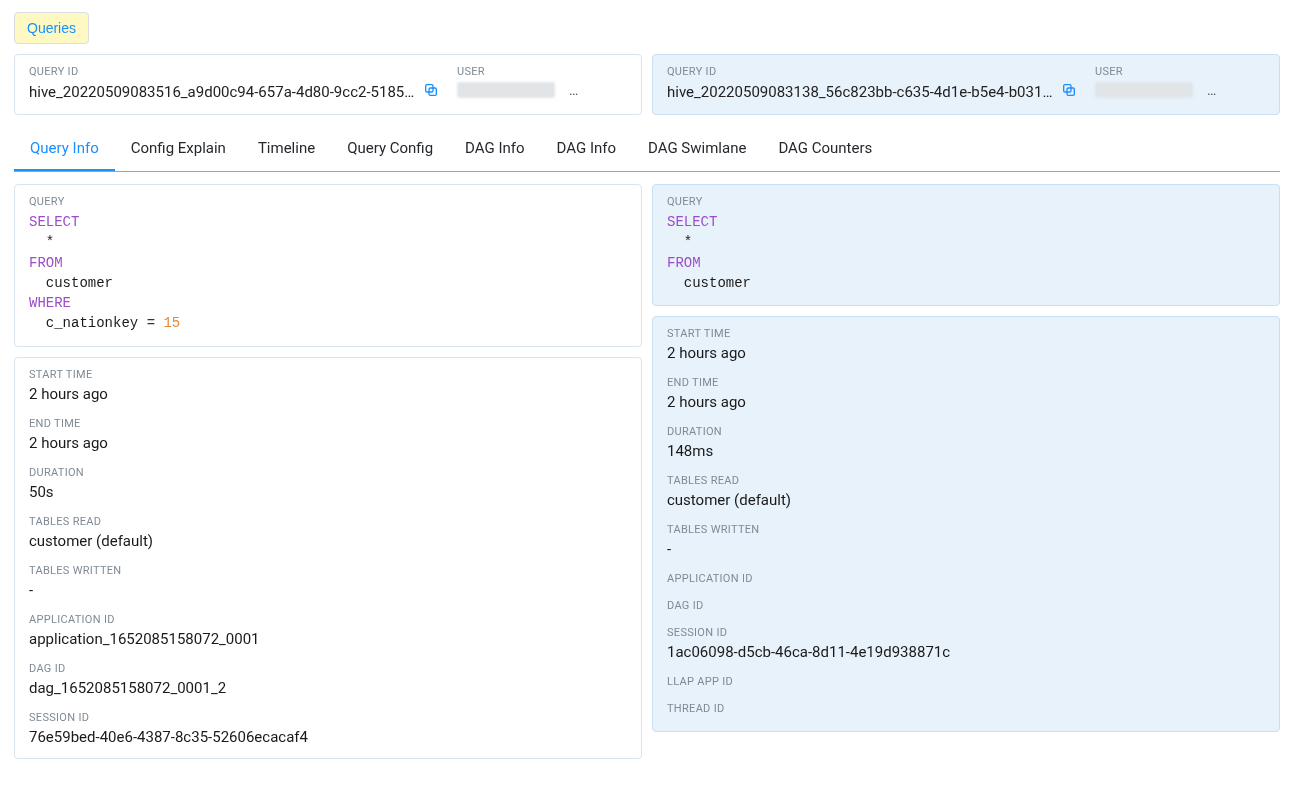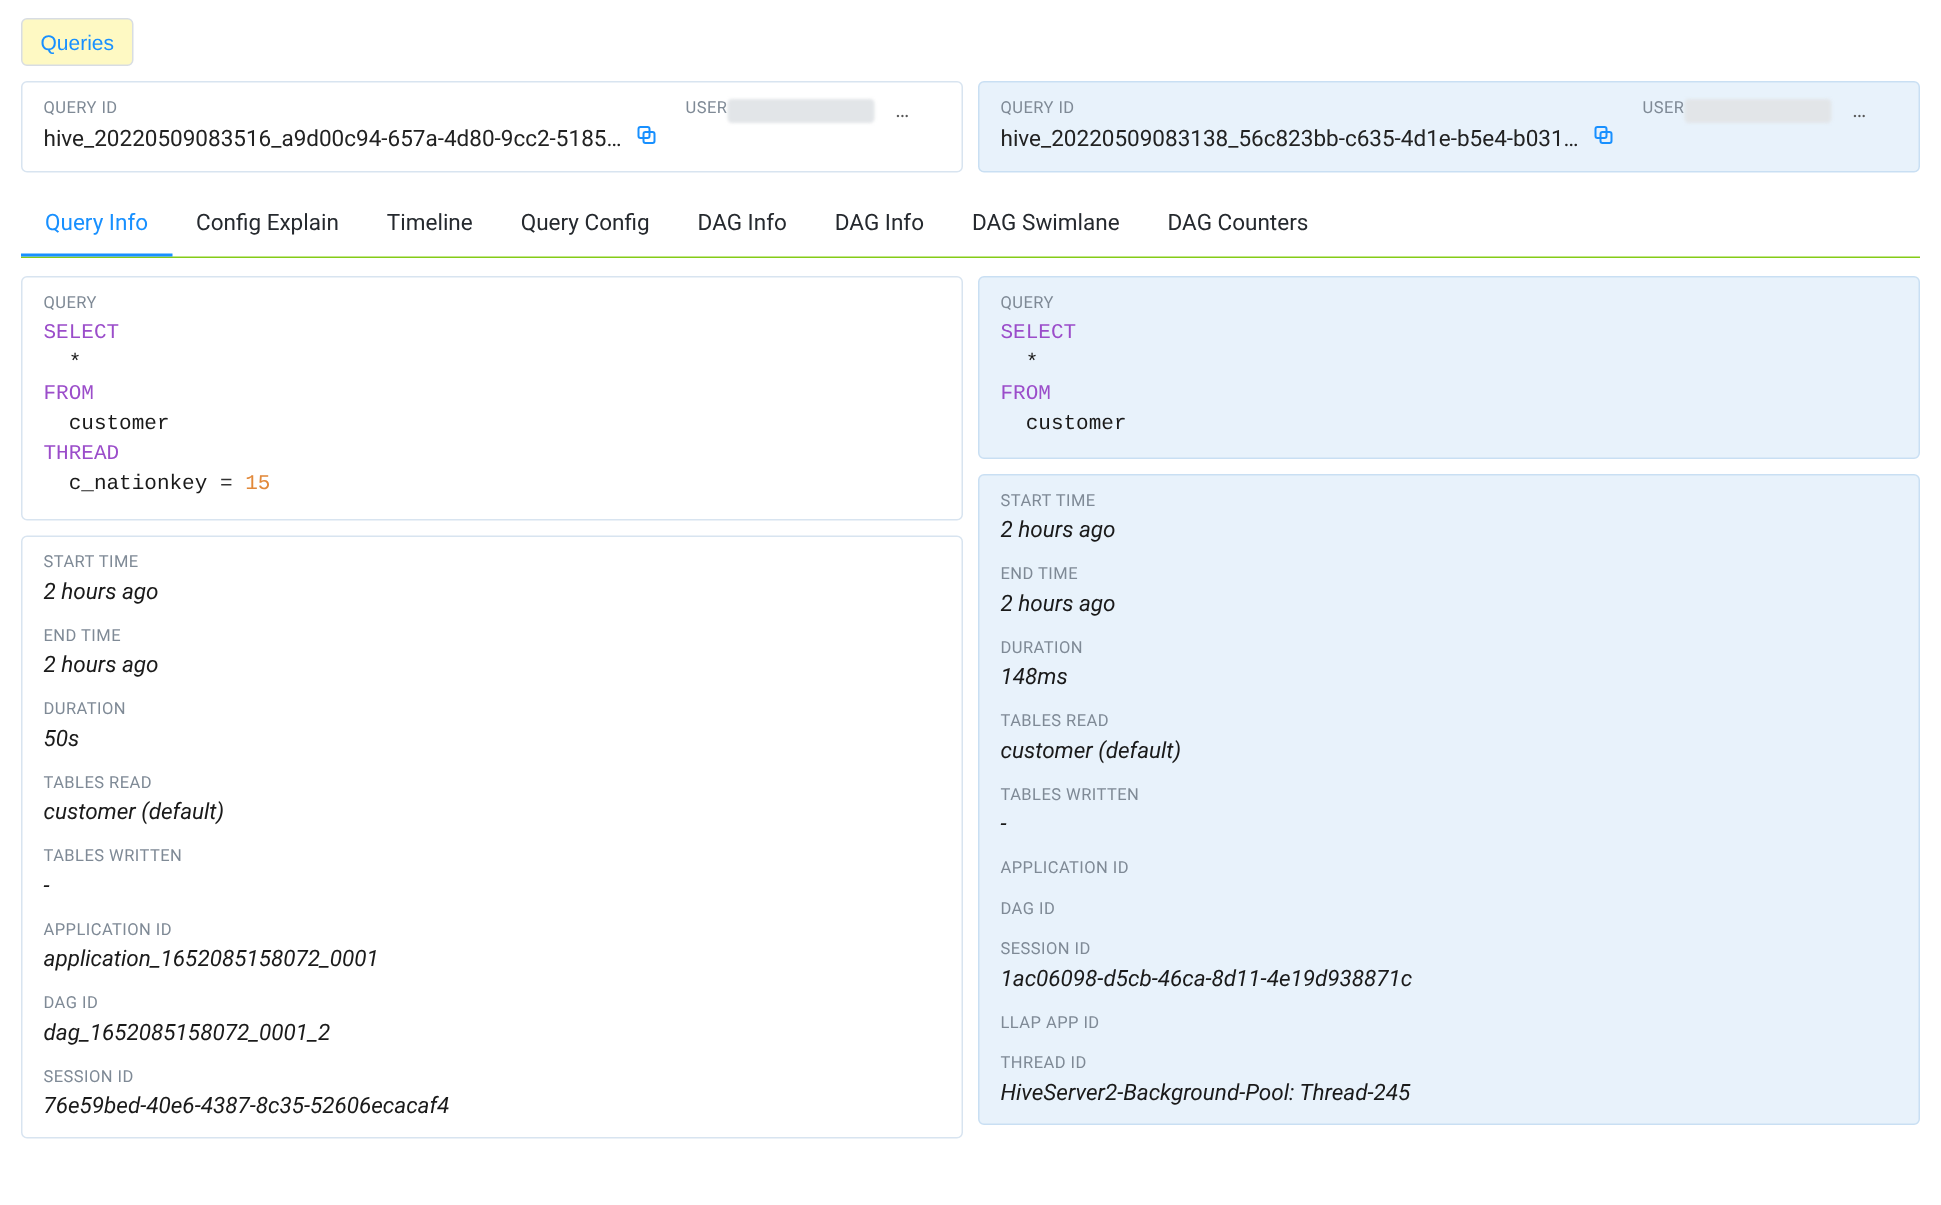--- a/index.html
+++ b/index.html
@@ -28,21 +28,21 @@
 .col { flex: 1; min-width: 0; }
 .header-card {
   border: 1px solid #d8e4f0;
   border-radius: 4px;
   padding: 10px 14px 12px 14px;
   display: flex;
   align-items: flex-start;
 }
 .header-card.blue { background: #e8f2fb; border-color: #c9dff3; }
 .header-left { flex: 1; min-width: 0; margin-right: 18px; }
-.header-right { width: 170px; flex-shrink: 0; display: flex; }
+.header-right { width: 170px; flex-shrink: 0; display: flex; flex-direction: column; }
 .label {
   font-size: 11px;
   letter-spacing: 0.3px;
   color: #7f8a96;
   text-transform: uppercase;
   margin-bottom: 4px;
 }
 .query-id-row {
   display: flex;
   align-items: center;
@@ -89,21 +89,21 @@
 .code {
   font-family: "SFMono-Regular", Consolas, "Liberation Mono", Menlo, monospace;
   font-size: 14px;
   line-height: 1.45;
   white-space: pre;
 }
 .kw-sel, .kw-from, .kw-where { color: #9b4dca; }
 .op { color: #333; }
 .num { color: #e2893a; }
 .field { margin-bottom: 14px; }
-.field .value { font-size: 15px; color: #1a1a1a; margin-top: 2px; font-style: italic; }
+.field .value { font-size: 15px; color: #1a1a1a; margin-top: 2px; }
 </style>
 </head>
 <body>
 
 
 
 <button class="queries-btn">Queries</button>
 
 <div class="compare-row">
   <div class="col">
@@ -167,21 +167,21 @@
 
 <div class="compare-row">
 
   <div class="col">
     <div class="card">
       <div class="label">QUERY</div>
       <div class="code"><span class="kw-sel">SELECT</span>
 <span>  *</span>
 <span class="kw-from">FROM</span>
 <span>  customer</span>
-<span class="kw-where">THREAD</span>
+<span class="kw-where">WHERE</span>
 <span>  c_nationkey </span><span class="op">=</span><span class="num"> 15</span></div>
     </div>
 
     <div class="card">
       <div class="field">
         <div class="label">START TIME</div>
         <div class="value">2 hours ago</div>
       </div>
       <div class="field">
         <div class="label">END TIME</div>
@@ -255,20 +255,19 @@
       <div class="field">
         <div class="label">SESSION ID</div>
         <div class="value">1ac06098-d5cb-46ca-8d11-4e19d938871c</div>
       </div>
       <div class="field">
         <div class="label">LLAP APP ID</div>
         <div class="value"></div>
       </div>
       <div class="field" style="margin-bottom:0">
         <div class="label">THREAD ID</div>
-        <div class="value">HiveServer2-Background-Pool: Thread-245</div>
       </div>
     </div>
   </div>
 </div>
 
 
 
 
 </body></html>

